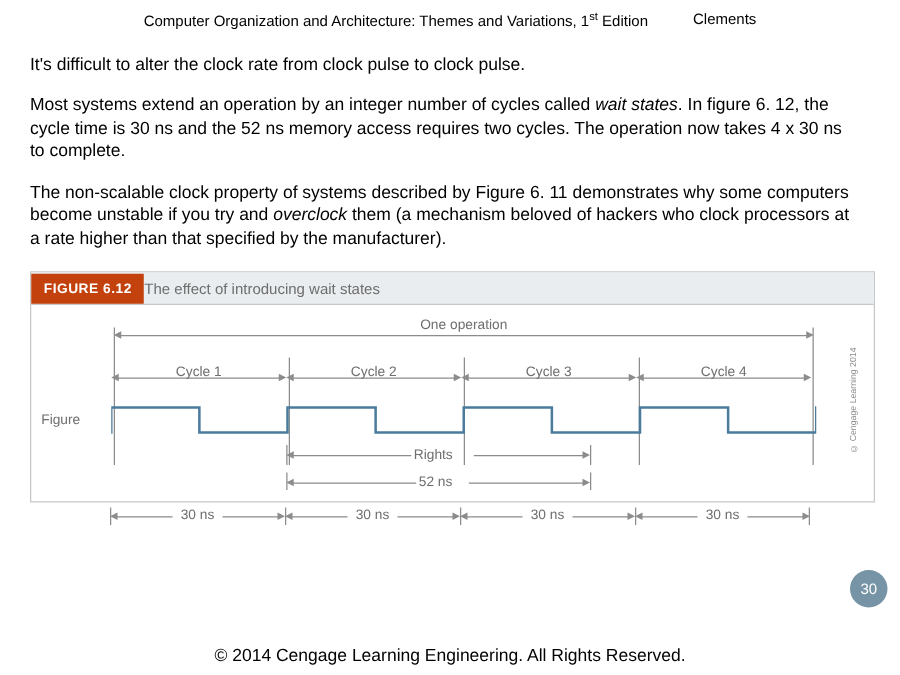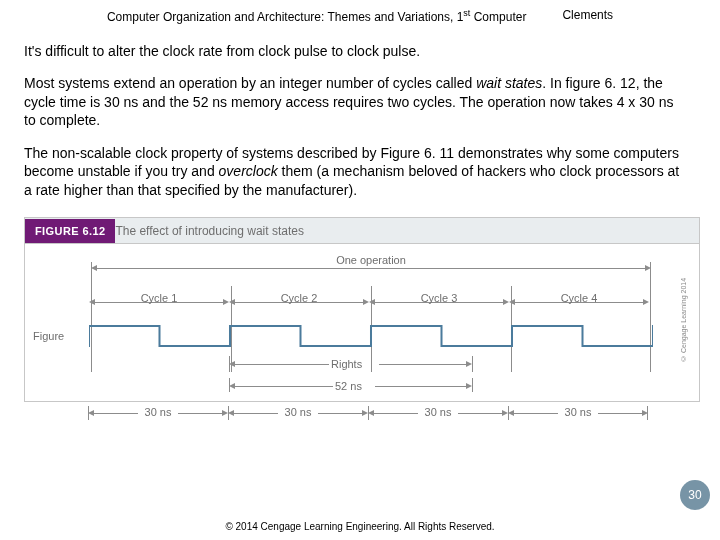--- a/index.html
+++ b/index.html
@@ -32,21 +32,21 @@
     position: relative;
     height: 185px;
   }
   .figbar {
     background: #e9edef;
     border-bottom: 1px solid #c7c7c7;
     display: flex; align-items: center;
     height: 26px;
   }
   .figtag {
-    background: #701a75;
+    background: #c2410c;
     color: #fff;
     font-size: 11px;
     font-weight: bold;
     padding: 6px 10px;
     letter-spacing: .4px;
   }
   .figtitle {
     font-size: 12px;
     color: #6e6e6e;
   }
@@ -77,37 +77,37 @@
   svg.clock { width: 100%; height: 34px; }
   
   .access { position: relative; height: 18px; margin-top: 4px; }
   .access-label { position: absolute; font-size: 11px; color: #6e6e6e; }
   
   .nsbelow { position: relative; height: 18px; margin-top: 4px; }
   .nslabel { position: absolute; font-size: 11px; color: #6e6e6e; text-align: center; }
   .nsrow { position: relative; height: 16px; margin-top: 4px; }
 
   .pagebadge {
-    position: absolute; right: 10px; top: 480px;
+    position: absolute; right: 10px; top: 456px;
     width: 30px; height: 30px; border-radius: 50%;
     background: #7794a6; color: #fff;
     display: flex; align-items: center; justify-content: center;
     font-size: 12px;
   }
   .footer {
     position: absolute; bottom: 8px; left: 0; right: 0;
-    text-align: center; font-size: 10px;
+    text-align: center; font-size: 14px;
   }
 </style>
 </head>
 <body>
 
 <div class="header">
   <span>
-    <span>Computer Organization and Architecture: Themes and Variations, 1</span><span class="sup">st</span><span> Computer</span>
+    <span>Computer Organization and Architecture: Themes and Variations, 1</span><span class="sup">st</span><span> Edition</span>
   </span>
   <span>Clements</span>
 </div>
 
 <div class="content">
   <p>It's difficult to alter the clock rate from clock pulse to clock pulse.</p>
   <p>
     <span>Most systems extend an operation by an integer number of cycles called </span><span class="i">wait states</span><span>. In figure 6. 12, the cycle time is 30 ns and the 52 ns memory access requires two cycles. The operation now takes 4 x 30 ns to complete.</span>
   </p>
   <p>

